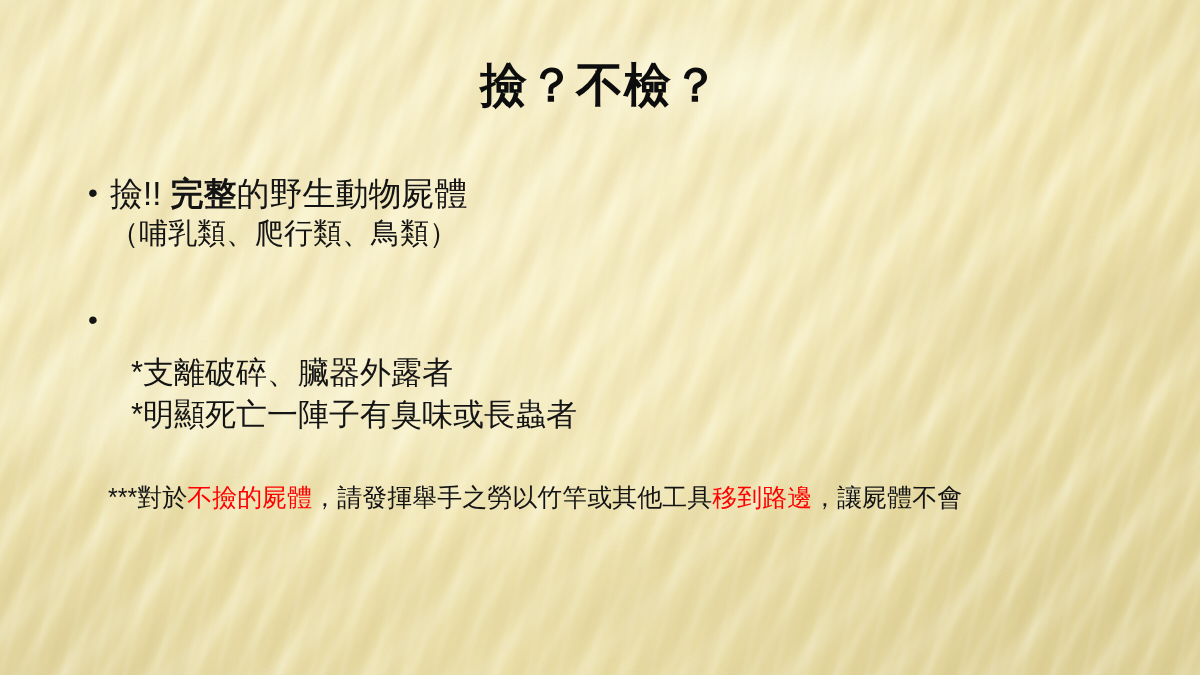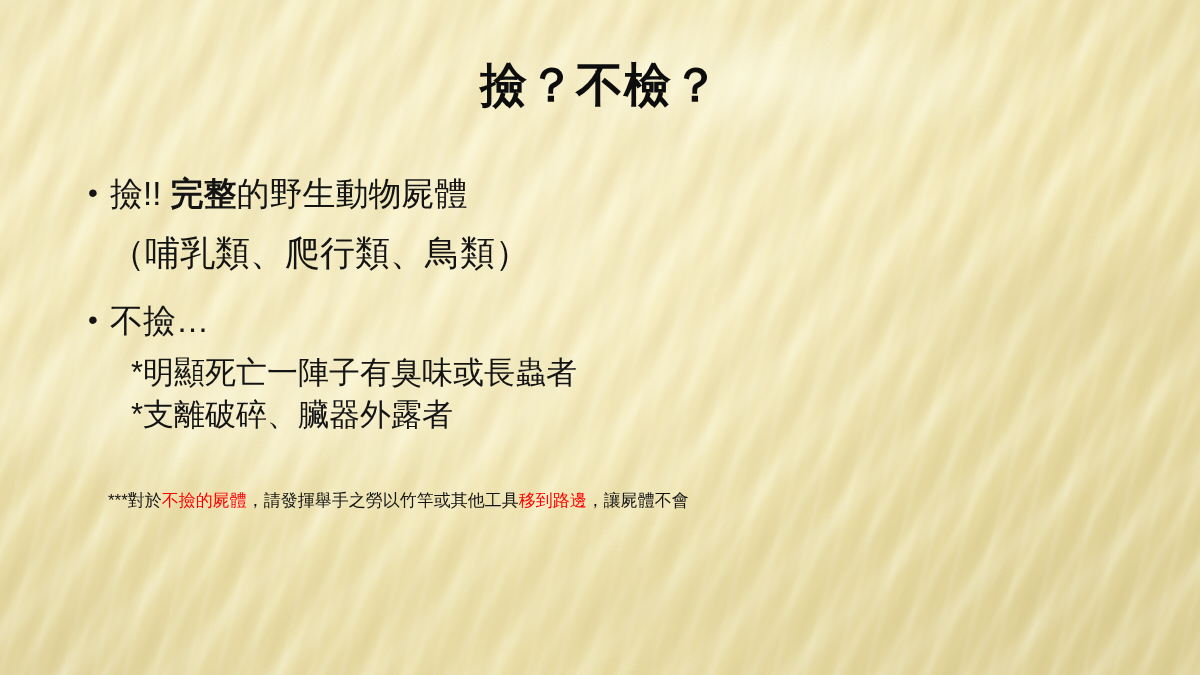--- a/index.html
+++ b/index.html
@@ -132,44 +132,43 @@
     flex: 0 0 auto;
     width: 22px;
     font-size: 28px;
     line-height: 1.45;
     color: #141414;
   }
   .bullet-text { flex: 0 0 auto; text-align: center; }
 
   .bullet-sub {
     margin-left: 22px;
-    font-size: 35px;
+    font-size: 29px;
     line-height: 1.26;
     white-space: nowrap;
-    margin-top: 16px;
   }
 
   .b1 { top: 173px; }
   .b2 { top: 300px; }
 
   .sub-list {
     position: absolute;
     left: 131px;
     top: 352px;
     font-size: 31px;
     line-height: 1.36;
     white-space: nowrap;
   }
 
   .note {
     position: absolute;
     left: 108px;
-    top: 487px;
+    top: 477px;
     width: 1030px;
-    font-size: 17px;
+    font-size: 25px;
     line-height: 1.62;
     text-indent: 0;
   }
   .note-line2 {
     padding-left: 38px;
   }
 
   .hl-red { color: #ff0000; }
   .strong { font-weight: bold; }
 </style>
@@ -193,27 +192,26 @@
       <div class="bullet-row">
         <span class="bullet-dot">•</span>
         <span class="bullet-text"><span>撿!! </span><span class="strong">完整</span><span>的野生動物屍體</span></span>
       </div>
       <div class="bullet-sub">（哺乳類、爬行類、鳥類）</div>
     </div>
 
     <div class="bullet-block b2">
       <div class="bullet-row">
         <span class="bullet-dot">•</span>
-        <span class="bullet-text">不撿…</span>
       </div>
     </div>
 
     <div class="sub-list">
+      <div>*支離破碎、臟器外露者</div>
       <div>*明顯死亡一陣子有臭味或長蟲者</div>
-      <div>*支離破碎、臟器外露者</div>
     </div>
 
     <div class="note">
       <div><span>***對於</span><span class="hl-red">不撿的屍體</span><span>，請發揮舉手之勞以竹竿或其他工具</span><span class="hl-red">移到路邊</span><span>，讓屍體不會</span></div>
     </div>
 
   </div>
 </div>
 
 </body></html>

